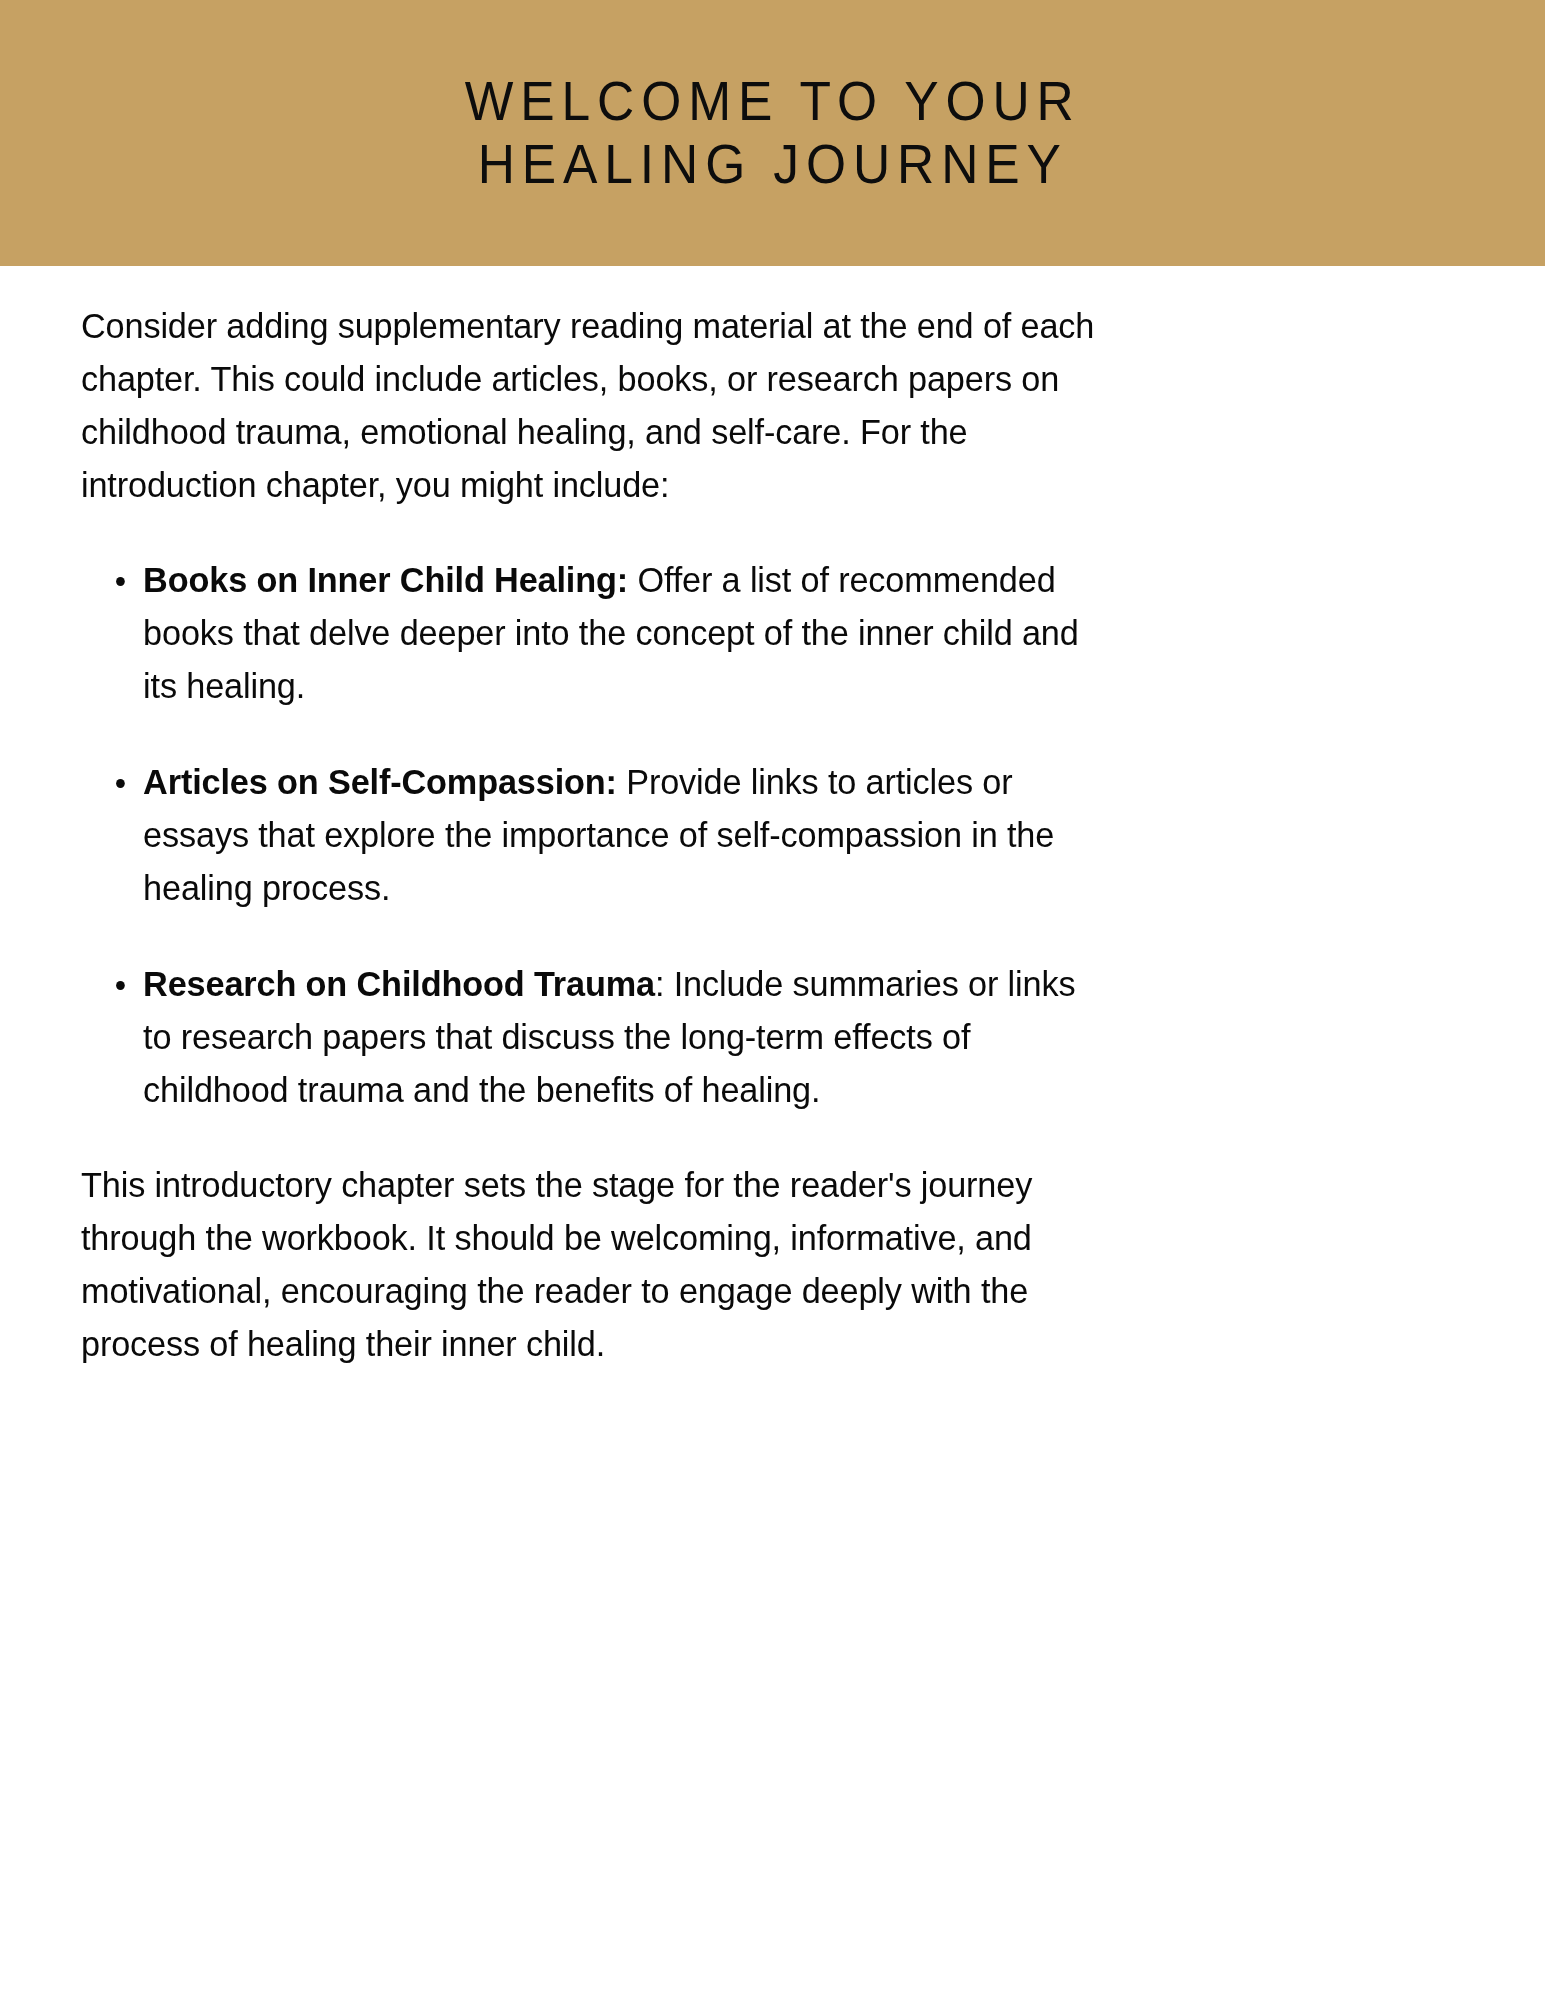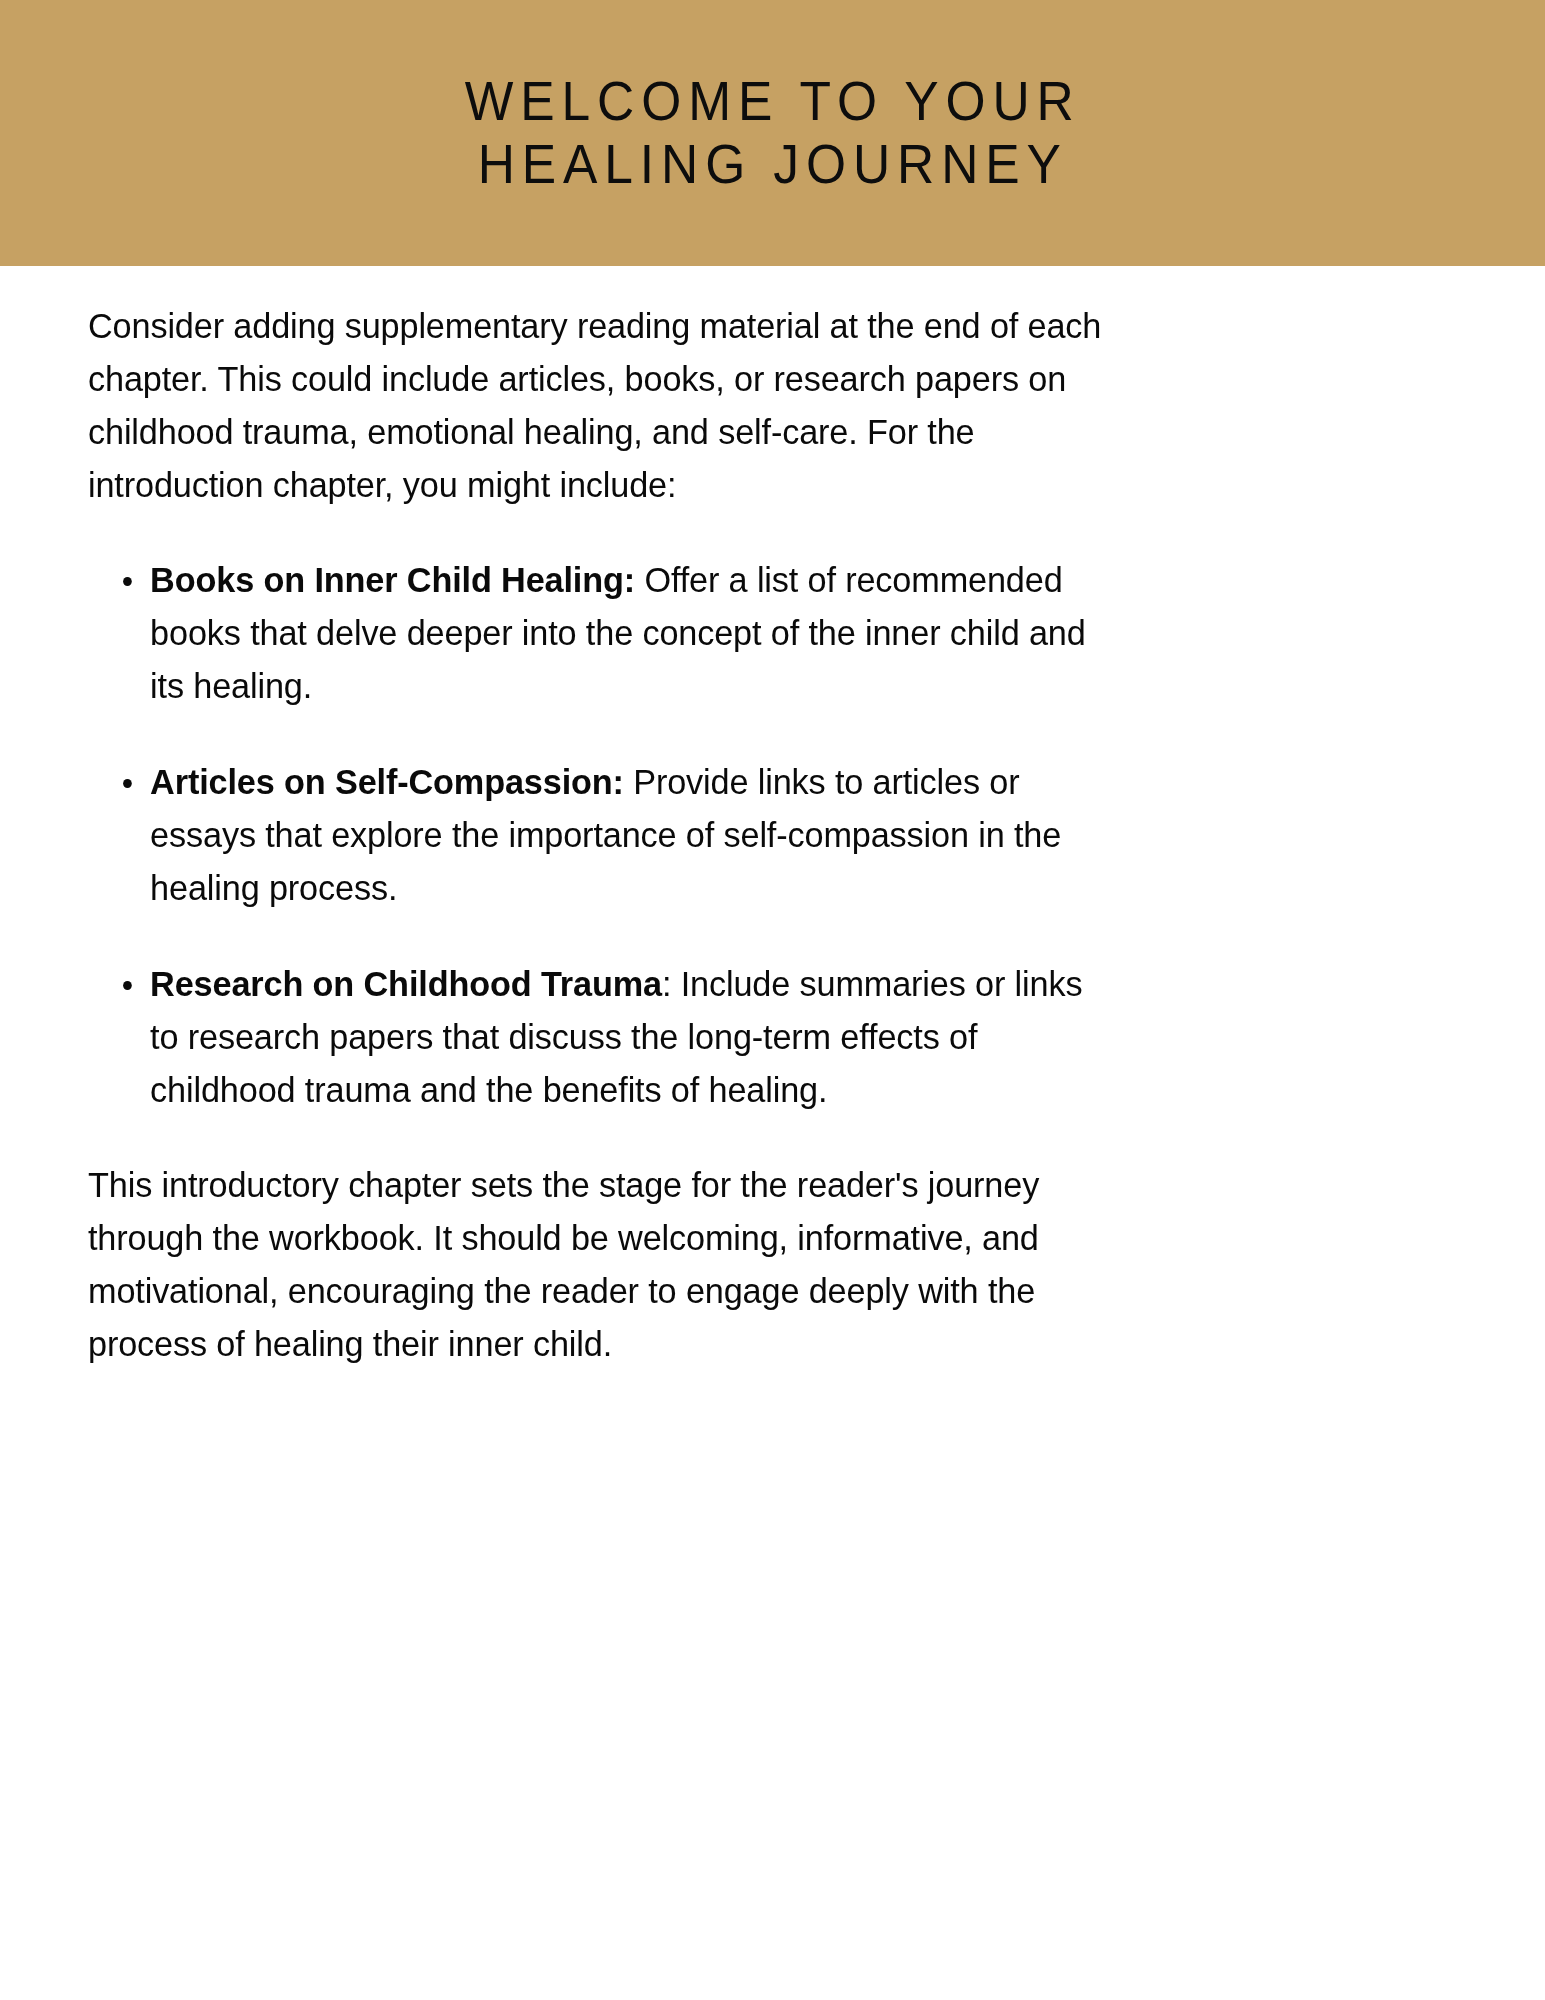--- a/index.html
+++ b/index.html
@@ -39,21 +39,21 @@
     text-align: center;
     text-transform: uppercase;
     transform: scaleX(0.92);
     transform-origin: center center;
     white-space: pre-line;
   }
 
   
   .body-area {
     position: absolute;
-    left: 88px;
+    left: 81px;
     top: 300px;
     width: 1055px;
   }
 
   .para {
     margin: 0;
     color: #0a0a0a;
     font-family: "Liberation Sans", sans-serif;
     font-weight: 400;
     font-size: 35.5px;

